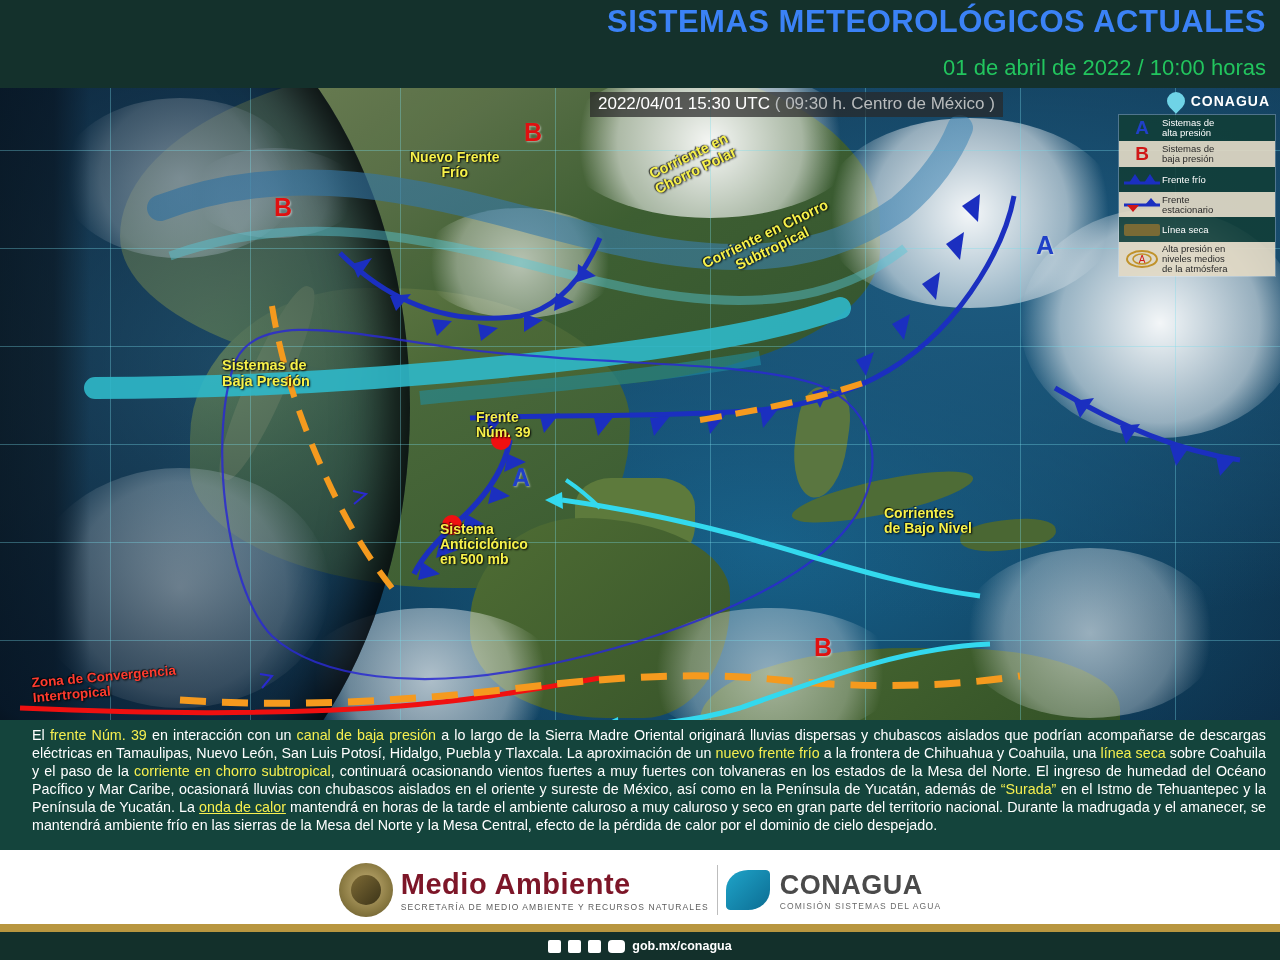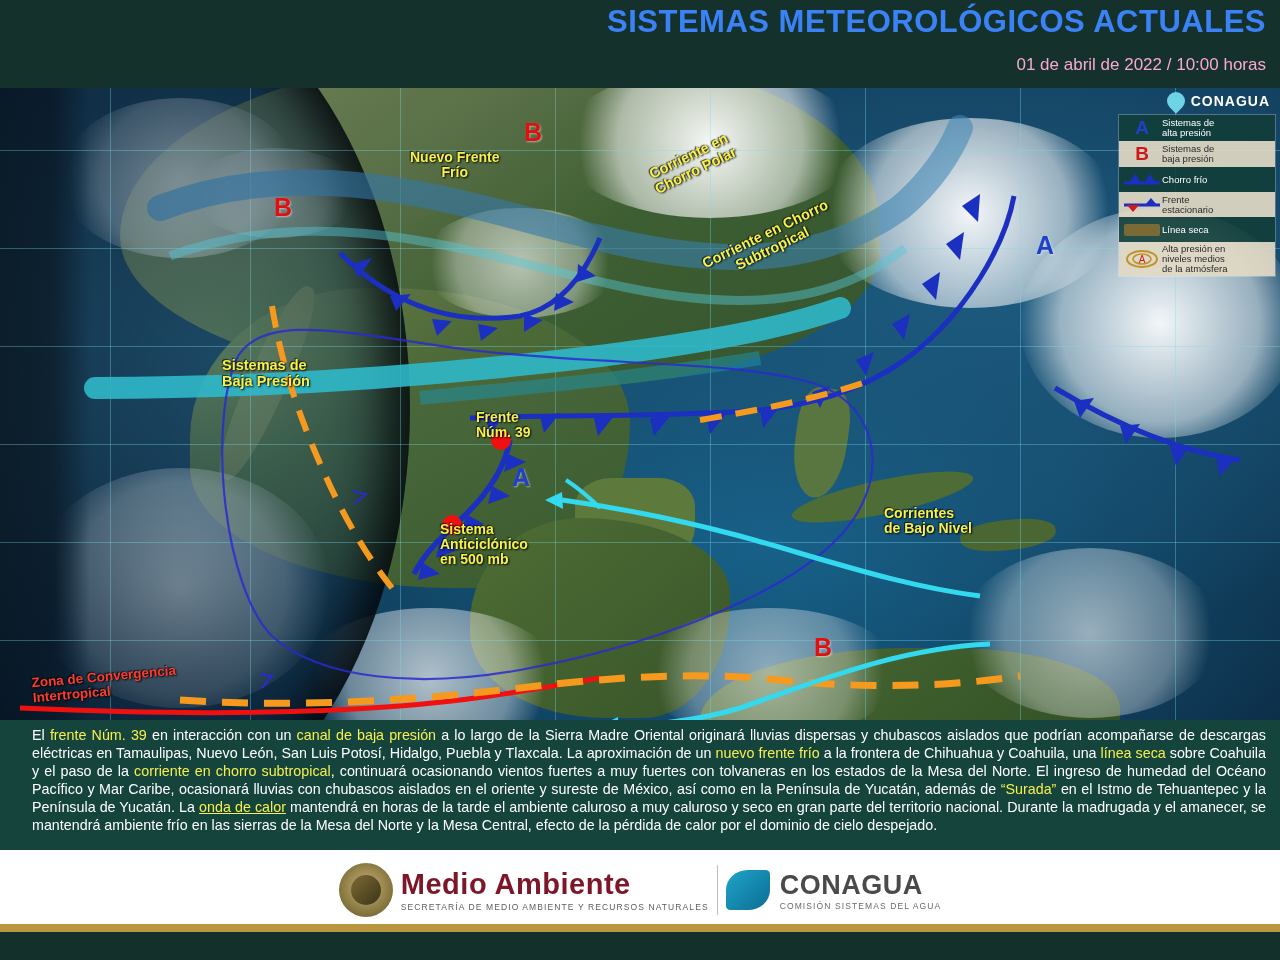--- a/index.html
+++ b/index.html
@@ -20,21 +20,21 @@
     position: absolute; left: 0; top: 0; width: 1280px; height: 88px;
     background: #14312c;
   }
   .header-title {
     position: absolute; right: 14px; top: 4px;
     font-size: 31px; font-weight: bold; color: #3b82f6;
     letter-spacing: 0.5px;
   }
   .header-date {
     position: absolute; right: 14px; top: 55px;
-    font-size: 17px; color: #f9a8d4;
+    font-size: 22px; color: #22c55e;
   }
 
   
   .map {
     position: absolute; left: 0; top: 88px; width: 1280px; height: 632px;
     overflow: hidden;
     background: radial-gradient(circle at 45% 40%, #1d4e6e 0%, #12304a 40%, #08172a 75%, #04101d 100%);
   }
   
   .space-left {
@@ -379,20 +379,24 @@
         <path d="M354,416 l12,-10 l-13,-3"></path>
       </g>
 
       <path d="M980,508 C900,498 820,470 740,448 C680,432 620,420 562,412" stroke="#33d9ee" stroke-width="5" fill="none"></path>
       <polygon points="562,404 545,412 563,421" fill="#33d9ee"></polygon>
       <path d="M990,556 C900,560 820,592 740,620 C700,632 660,637 620,637" stroke="#33d9ee" stroke-width="5" fill="none"></path>
       <polygon points="618,629 601,637 619,646" fill="#33d9ee"></polygon>
       <path d="M600,420 C590,410 578,400 566,392" stroke="#33d9ee" stroke-width="4" fill="none"></path>
     </svg>
 
+    <div class="timestamp">
+      <span class="utc">2022/04/01 15:30 UTC</span>
+      <span class="local">( 09:30 h. Centro de México )</span>
+    </div>
 
     <div class="map-logo">
       <span class="drop"></span>
       <span>CONAGUA</span>
     </div>
 
     <div class="legend">
 
       <div class="legend-row">
         <span class="legend-sym">
@@ -411,21 +415,21 @@
       </div>
 
       <div class="legend-row">
         <span class="legend-sym">
           <svg width="38" height="14" viewBox="0 0 38 14">
             <line x1="1" y1="10" x2="37" y2="10" stroke="#1b2fc0" stroke-width="3"></line>
             <polygon points="6,10 12,1 18,10" fill="#1b2fc0"></polygon>
             <polygon points="21,10 27,1 33,10" fill="#1b2fc0"></polygon>
           </svg>
         </span>
-        <span class="legend-txt" style="white-space:pre-line">Chorro frío</span>
+        <span class="legend-txt" style="white-space:pre-line">Frente frío</span>
       </div>
 
       <div class="legend-row">
         <span class="legend-sym">
           <svg width="38" height="16" viewBox="0 0 38 16">
             <line x1="1" y1="8" x2="37" y2="8" stroke="#1b2fc0" stroke-width="3"></line>
             <polygon points="4,8 10,15 16,8" fill="#d01818"></polygon>
             <polygon points="22,8 28,1 34,8" fill="#1b2fc0"></polygon>
           </svg>
         </span>
@@ -501,14 +505,21 @@
       <div class="cg-mark"></div>
       <div>
         <div class="cg-title">CONAGUA</div>
         <div class="cg-sub">COMISIÓN SISTEMAS DEL AGUA</div>
       </div>
     </div>
   </div>
 
   <div class="goldbar"></div>
 
+  <div class="social">
+    <span class="sicon"></span>
+    <span class="sicon"></span>
+    <span class="sicon"></span>
+    <span class="sicon yt"></span>
+    <span>gob.mx/conagua</span>
+  </div>
 
 </div>
 
 </body></html>

